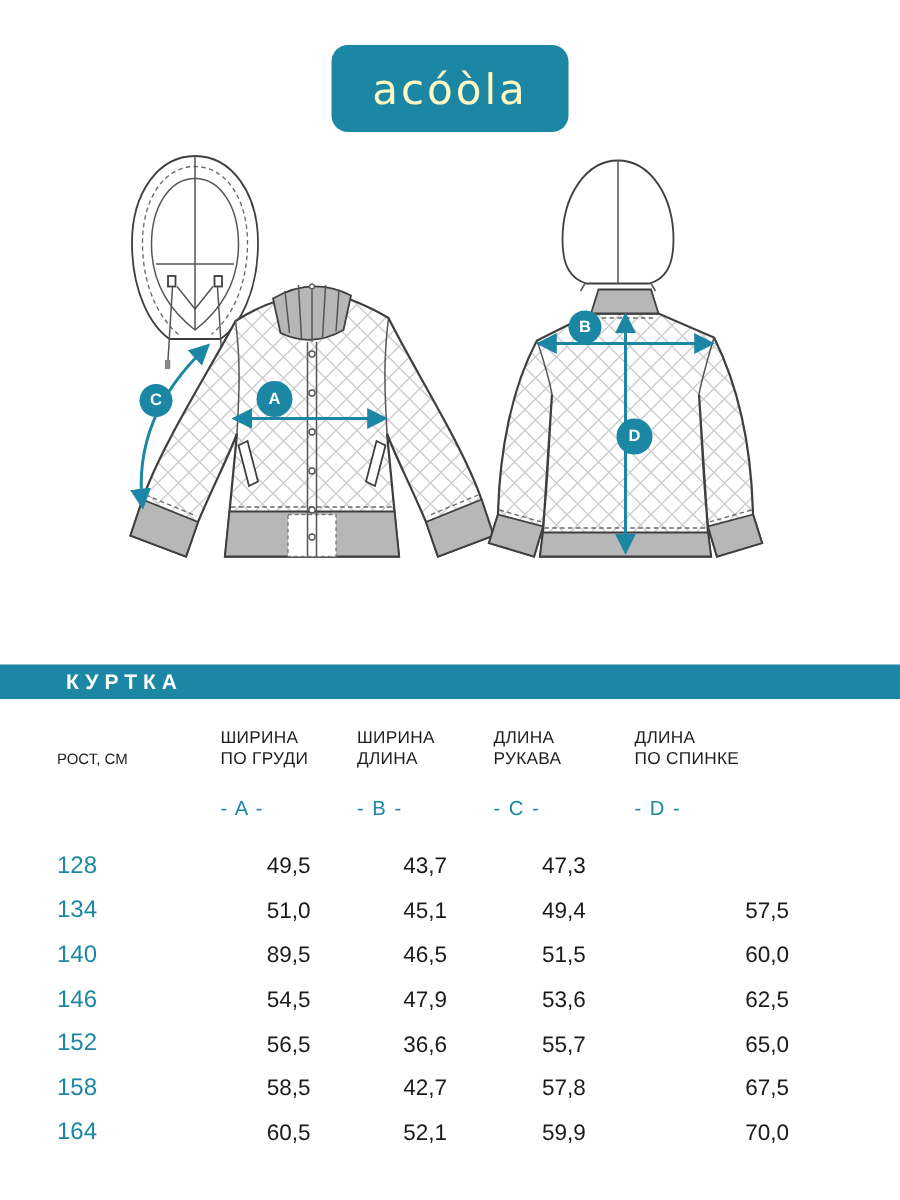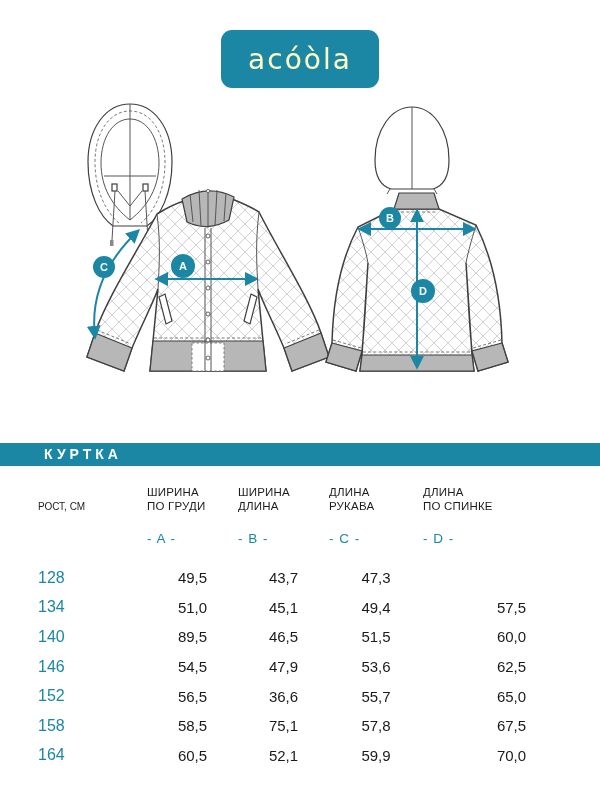--- a/index.html
+++ b/index.html
@@ -226,21 +226,21 @@
     <div class="grid data-row">
       <div class="size-cell">152</div>
       <div class="val-cell">56,5</div>
       <div class="val-cell">36,6</div>
       <div class="val-cell">55,7</div>
       <div class="val-cell">65,0</div>
     </div>
     <div class="grid data-row">
       <div class="size-cell">158</div>
       <div class="val-cell">58,5</div>
-      <div class="val-cell">75,1</div>
+      <div class="val-cell">42,7</div>
       <div class="val-cell">57,8</div>
       <div class="val-cell">67,5</div>
     </div>
     <div class="grid data-row">
       <div class="size-cell">164</div>
       <div class="val-cell">60,5</div>
       <div class="val-cell">52,1</div>
       <div class="val-cell">59,9</div>
       <div class="val-cell">70,0</div>
     </div>

